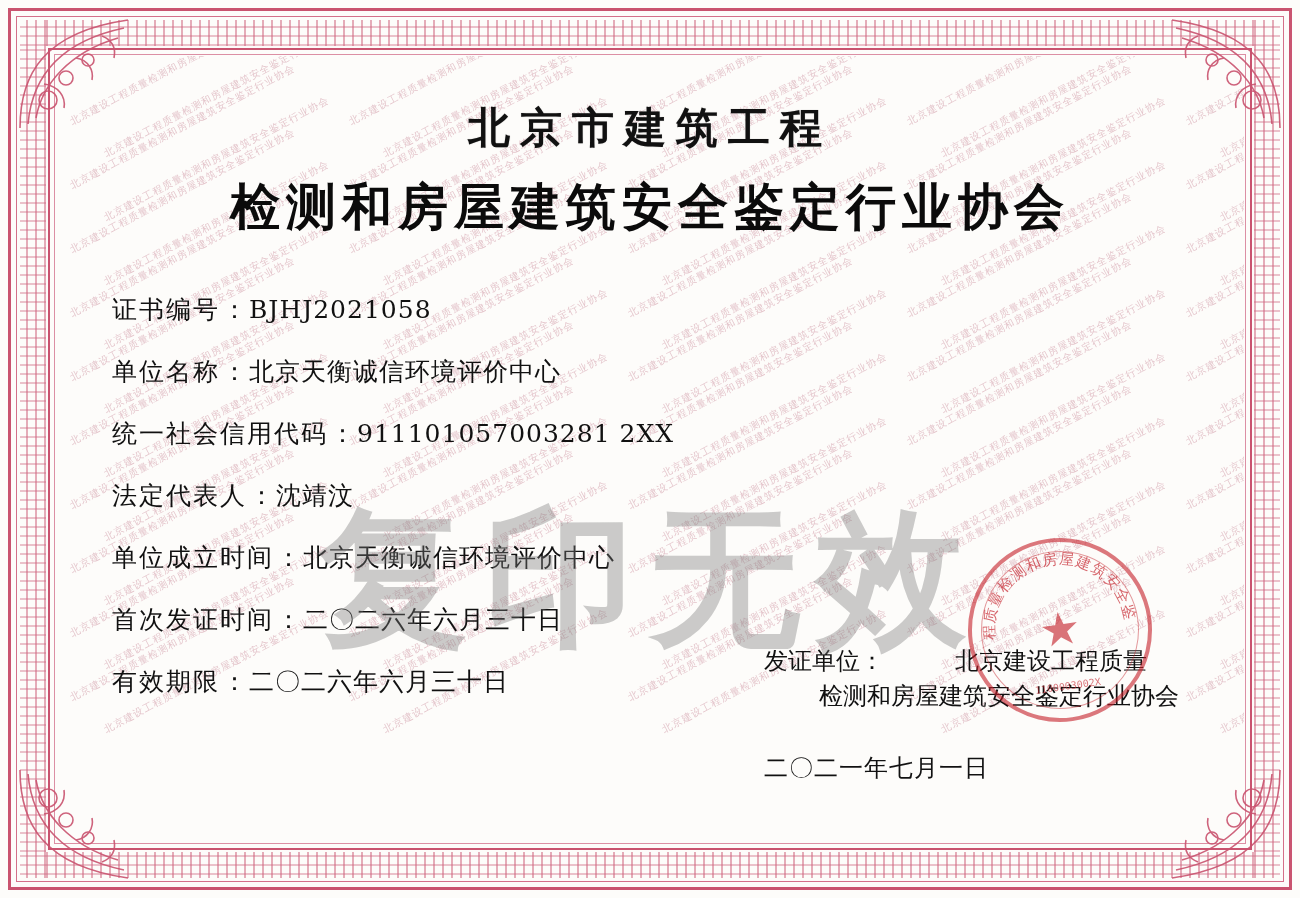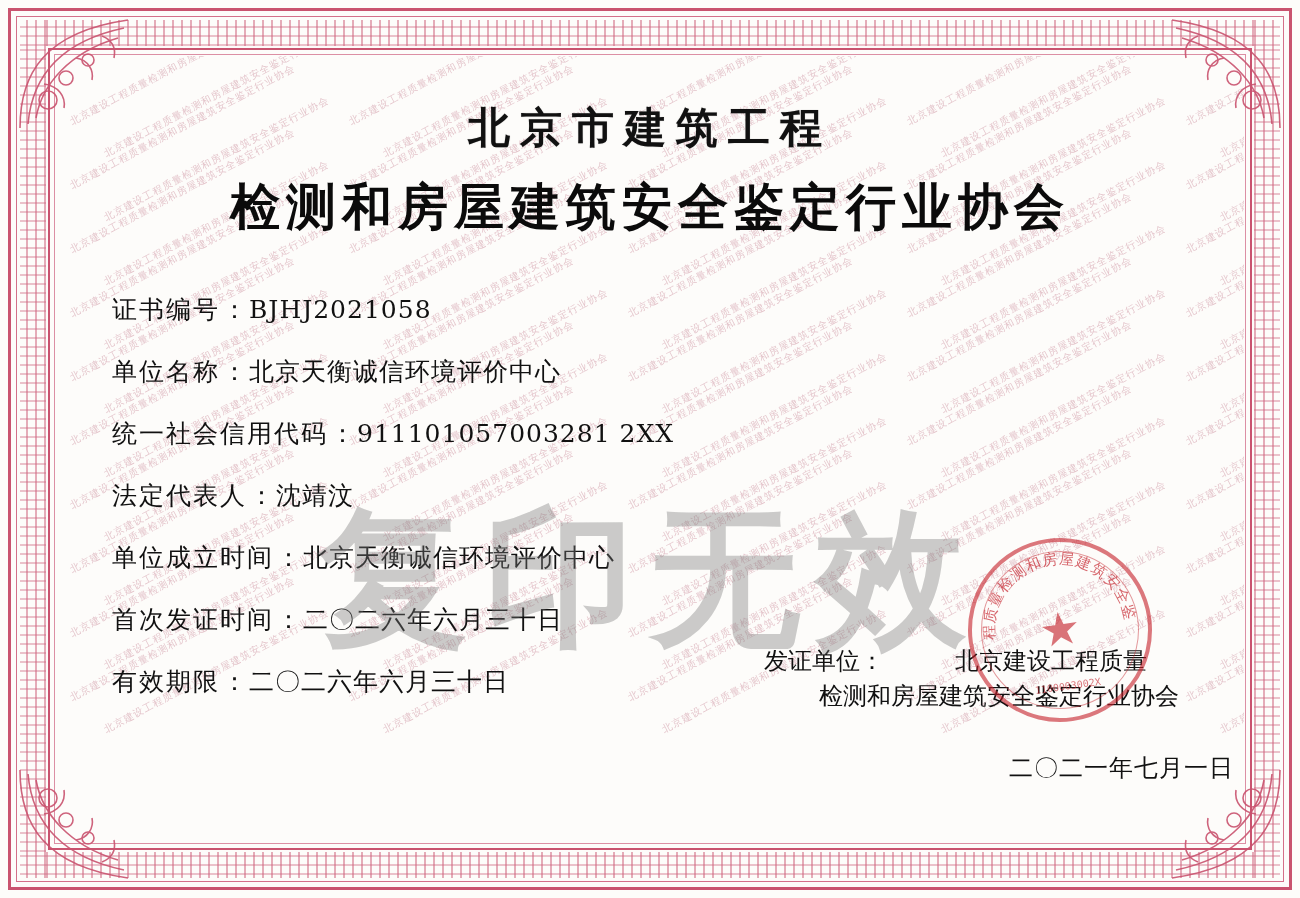--- a/index.html
+++ b/index.html
@@ -194,21 +194,21 @@
   }
   .issuer-line2 {
     white-space: nowrap;
     letter-spacing: 0px;
   }
   .issuer-date {
     position: absolute;
     right: 10px;
     bottom: 58px;
     width: 470px;
-    text-align: right;
+    text-align: left;
     font-size: 24px;
     color: #111;
     font-family: "DejaVu Serif", serif;
     letter-spacing: 1px;
   }
 
   
   .seal {
     position: absolute;
     right: 92px;

